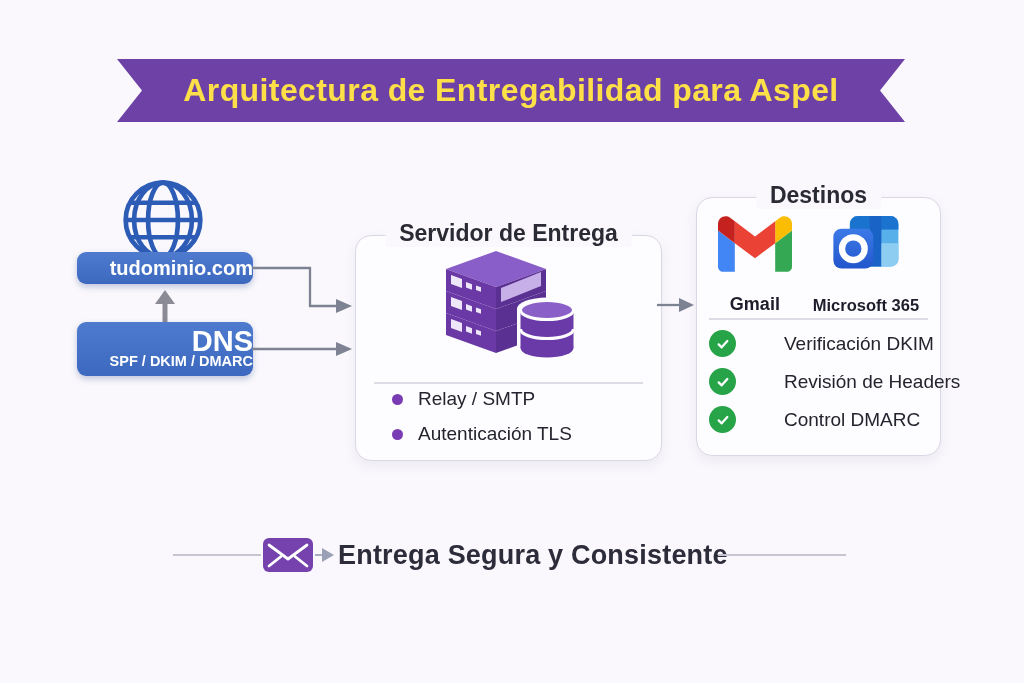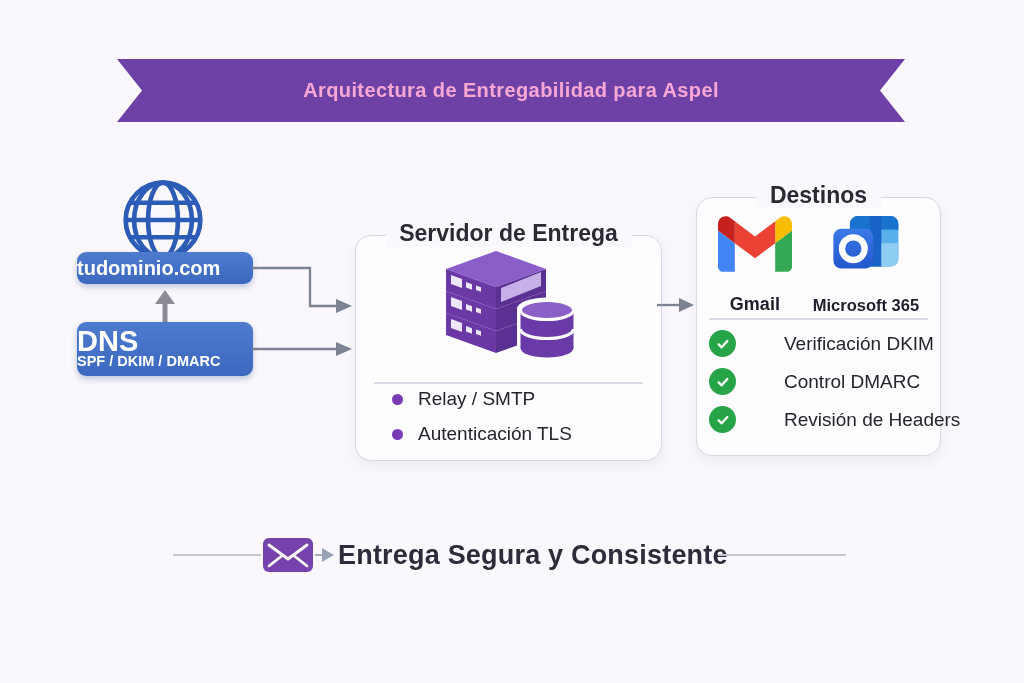--- a/index.html
+++ b/index.html
@@ -4,25 +4,25 @@
 <style>
   html,body{margin:0;padding:0;}
   body{font-family:"Liberation Sans","DejaVu Sans",sans-serif;}
   .stage{position:relative;width:1024px;height:683px;background:#faf8fc;overflow:hidden;}
 
   
   .ribbon{position:absolute;left:117px;top:59px;width:788px;height:63px;background:#6d41a6;
     clip-path:polygon(0 0,100% 0,calc(100% - 25px) 50%,100% 100%,0 100%,25px 50%);
     display:flex;align-items:center;justify-content:center;
     filter:drop-shadow(0 4px 4px rgba(90,60,130,.25));}
-  .ribbon span{color:#f9a8d4;font-size:20px;font-weight:600;letter-spacing:.4px;}
+  .ribbon span{color:#fde047;font-size:32px;font-weight:600;letter-spacing:.4px;}
 
   
   .bluebox{position:absolute;background:linear-gradient(#4e7bce,#3c69bf);border-radius:9px;
-    color:#fff;text-align:left;box-shadow:0 3px 6px rgba(40,70,140,.28);}
+    color:#fff;text-align:right;box-shadow:0 3px 6px rgba(40,70,140,.28);}
   .domain-box{left:77px;top:252px;width:176px;height:32px;line-height:32px;font-size:20px;font-weight:700;}
   .dns-box{left:77px;top:322px;width:176px;height:54px;display:flex;flex-direction:column;justify-content:center;}
   .dns-box .l1{font-size:29px;font-weight:800;line-height:24px;}
   .dns-box .l2{font-size:14.5px;font-weight:700;line-height:17px;}
 
   
   .card{position:absolute;background:#fdfdff;border:1.6px solid #d9d8e4;border-radius:16px;
     box-shadow:0 5px 12px rgba(120,110,160,.10);}
   .card-title{position:absolute;top:-16px;left:50%;transform:translateX(-50%);
     background:#faf8fc;padding:0 14px;white-space:nowrap;font-size:23px;color:#2a2a34;}
@@ -211,29 +211,29 @@
             </svg>
         </div>
         <span>Verificación DKIM</span>
       </div>
       <div class="check-row">
         <div class="check-circle">
           <svg width="16" height="16" viewBox="0 0 24 24">
               <path d="M5.5,12.5 L10,17 L18.5,7.5" fill="none" stroke="#fff" stroke-width="3.4" stroke-linecap="round" stroke-linejoin="round"></path>
             </svg>
         </div>
-        <span>Control DMARC</span>
+        <span>Revisión de Headers</span>
       </div>
       <div class="check-row">
         <div class="check-circle">
           <svg width="16" height="16" viewBox="0 0 24 24">
               <path d="M5.5,12.5 L10,17 L18.5,7.5" fill="none" stroke="#fff" stroke-width="3.4" stroke-linecap="round" stroke-linejoin="round"></path>
             </svg>
         </div>
-        <span>Revisión de Headers</span>
+        <span>Control DMARC</span>
       </div>
     </div>
   </div>
 
   <div class="flow-line" style="left:173px;top:554px;width:88px;"></div>
 
   <svg class="abs" style="left:262px;top:537px;" width="52" height="36" viewBox="0 0 52 36">
     <rect x="1" y="1" width="50" height="34" rx="6" fill="#7642ad"></rect>
     <path d="M7,8 L26,22 L45,8" fill="none" stroke="#ffffff" stroke-width="2.8" stroke-linecap="round" stroke-linejoin="round"></path>
     <path d="M7,29 L19,19.5 M45,29 L33,19.5" fill="none" stroke="#ffffff" stroke-width="2.8" stroke-linecap="round"></path>

